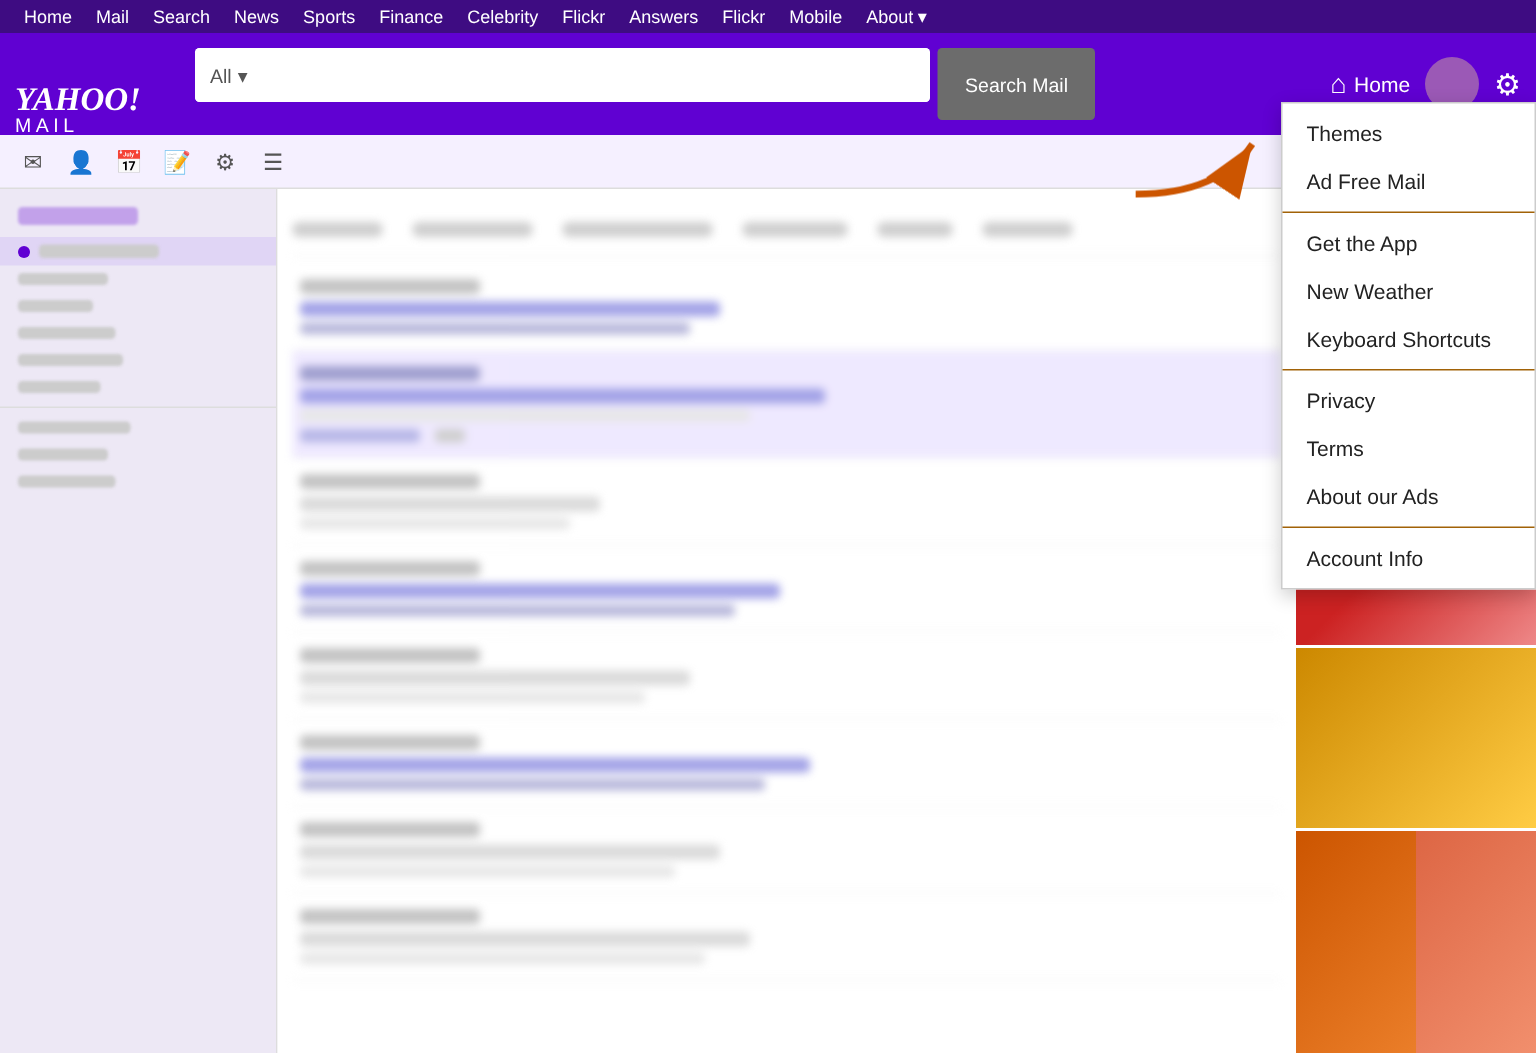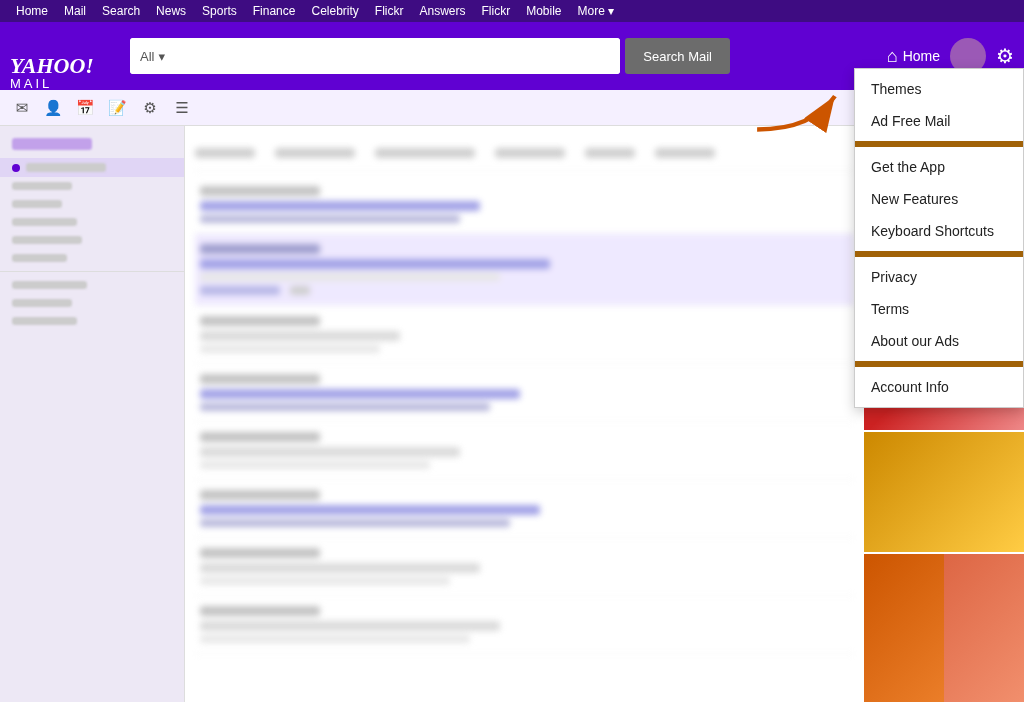--- a/index.html
+++ b/index.html
@@ -87,21 +87,21 @@
       border-radius: 0 3px 3px 0;
     }
     #search-mail-btn {
       background: #6c6c6c;
       color: white;
       border: none;
       padding: 8px 18px;
       border-radius: 3px;
       cursor: pointer;
       font-size: 13px;
-      height: 36px;
+      height: 48px;
     }
     #search-web-btn {
       background: #6c6c6c;
       color: white;
       border: none;
       padding: 8px 18px;
       border-radius: 3px;
       cursor: pointer;
       font-size: 13px;
       height: 36px;
@@ -251,21 +251,21 @@
       top: 68px;
       right: 0;
       width: 170px;
       background: white;
       border: 1px solid #ccc;
       box-shadow: 0 4px 12px rgba(0,0,0,0.2);
       z-index: 1000;
       font-size: 14px;
     }
     .dropdown-section {
-      border-bottom: 6px solid #a16207;
+      border-bottom: 1px solid #a16207;
       padding: 4px 0;
     }
     .dropdown-section:last-child { border-bottom: none; }
     .dropdown-item {
       padding: 8px 16px;
       cursor: pointer;
       color: #222;
       display: block;
     }
     .dropdown-item.highlighted {
@@ -302,21 +302,21 @@
   <a class="top-nav-item">Search</a>
   <a class="top-nav-item">News</a>
   <a class="top-nav-item">Sports</a>
   <a class="top-nav-item">Finance</a>
   <a class="top-nav-item">Celebrity</a>
   <a class="top-nav-item">Flickr</a>
   <a class="top-nav-item">Answers</a>
   <a class="top-nav-item">Flickr</a>
   <a class="top-nav-item">Mobile</a>
   <a class="top-nav-item top-nav-more">
-    <span>More</span>
+    <span>About</span>
     <span>▾</span>
   </a>
 </nav>
 
 <header id="header">
   <div id="yahoo-logo">
     <div class="yahoo-text">YAHOO!</div>
     <div class="mail-text">MAIL</div>
   </div>
 
@@ -465,21 +465,21 @@
   <path d="M 10,40 Q 60,40 80,10" stroke="#cc5500" stroke-width="4" fill="none" marker-end="url(#arrowhead)"></path>
 </svg>
 
 <div id="dropdown-menu">
   <div class="dropdown-section">
     <a class="dropdown-item">Themes</a>
     <a class="dropdown-item">Ad Free Mail</a>
   </div>
   <div class="dropdown-section">
     <a class="dropdown-item">Get the App</a>
-    <a class="dropdown-item">New Features</a>
+    <a class="dropdown-item">New Weather</a>
     <a class="dropdown-item">Keyboard Shortcuts</a>
   </div>
   <div class="dropdown-section">
     <a class="dropdown-item">Privacy</a>
     <a class="dropdown-item">Terms</a>
     <a class="dropdown-item">About our Ads</a>
   </div>
   <div class="dropdown-section">
     <a class="dropdown-item">Account Info</a>
   </div>

